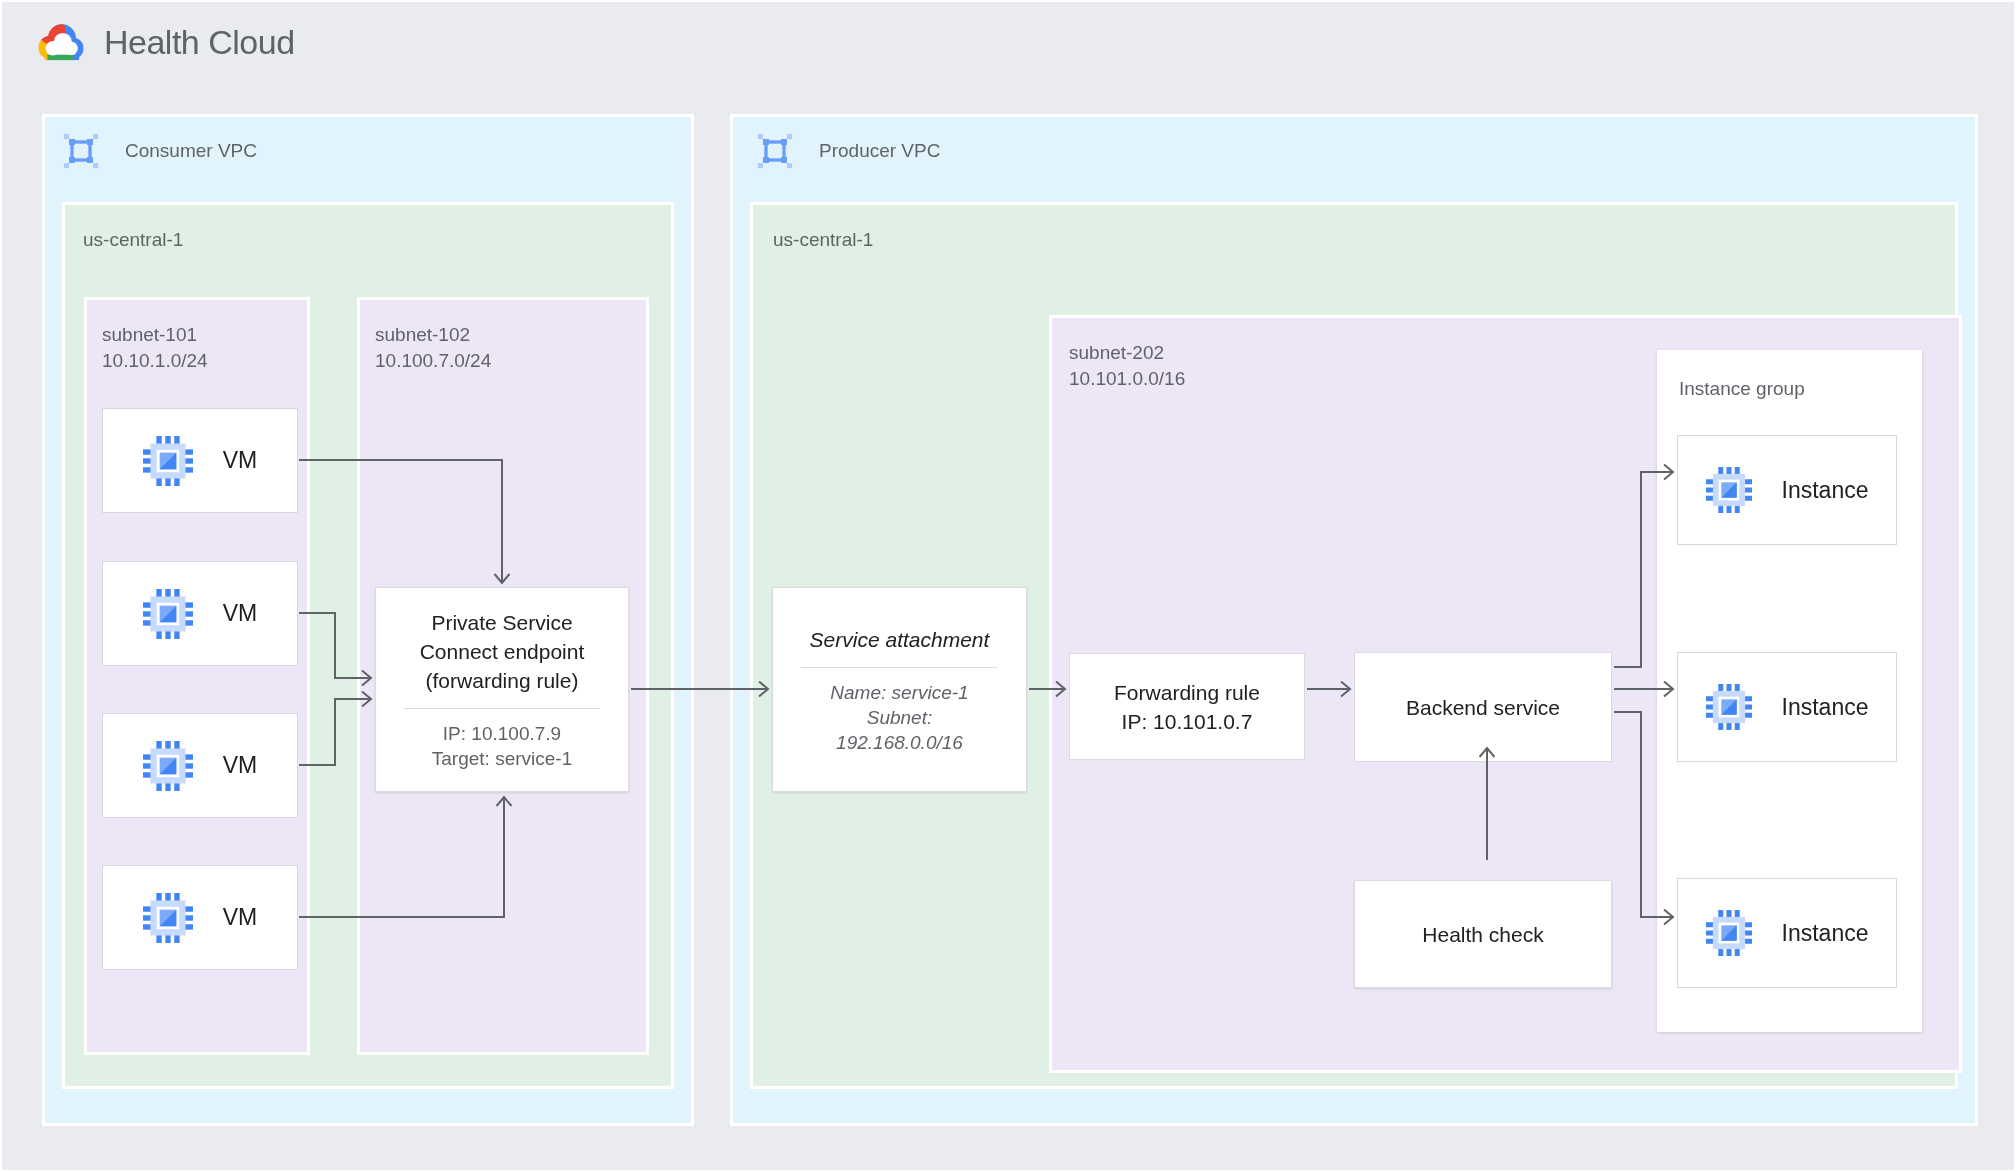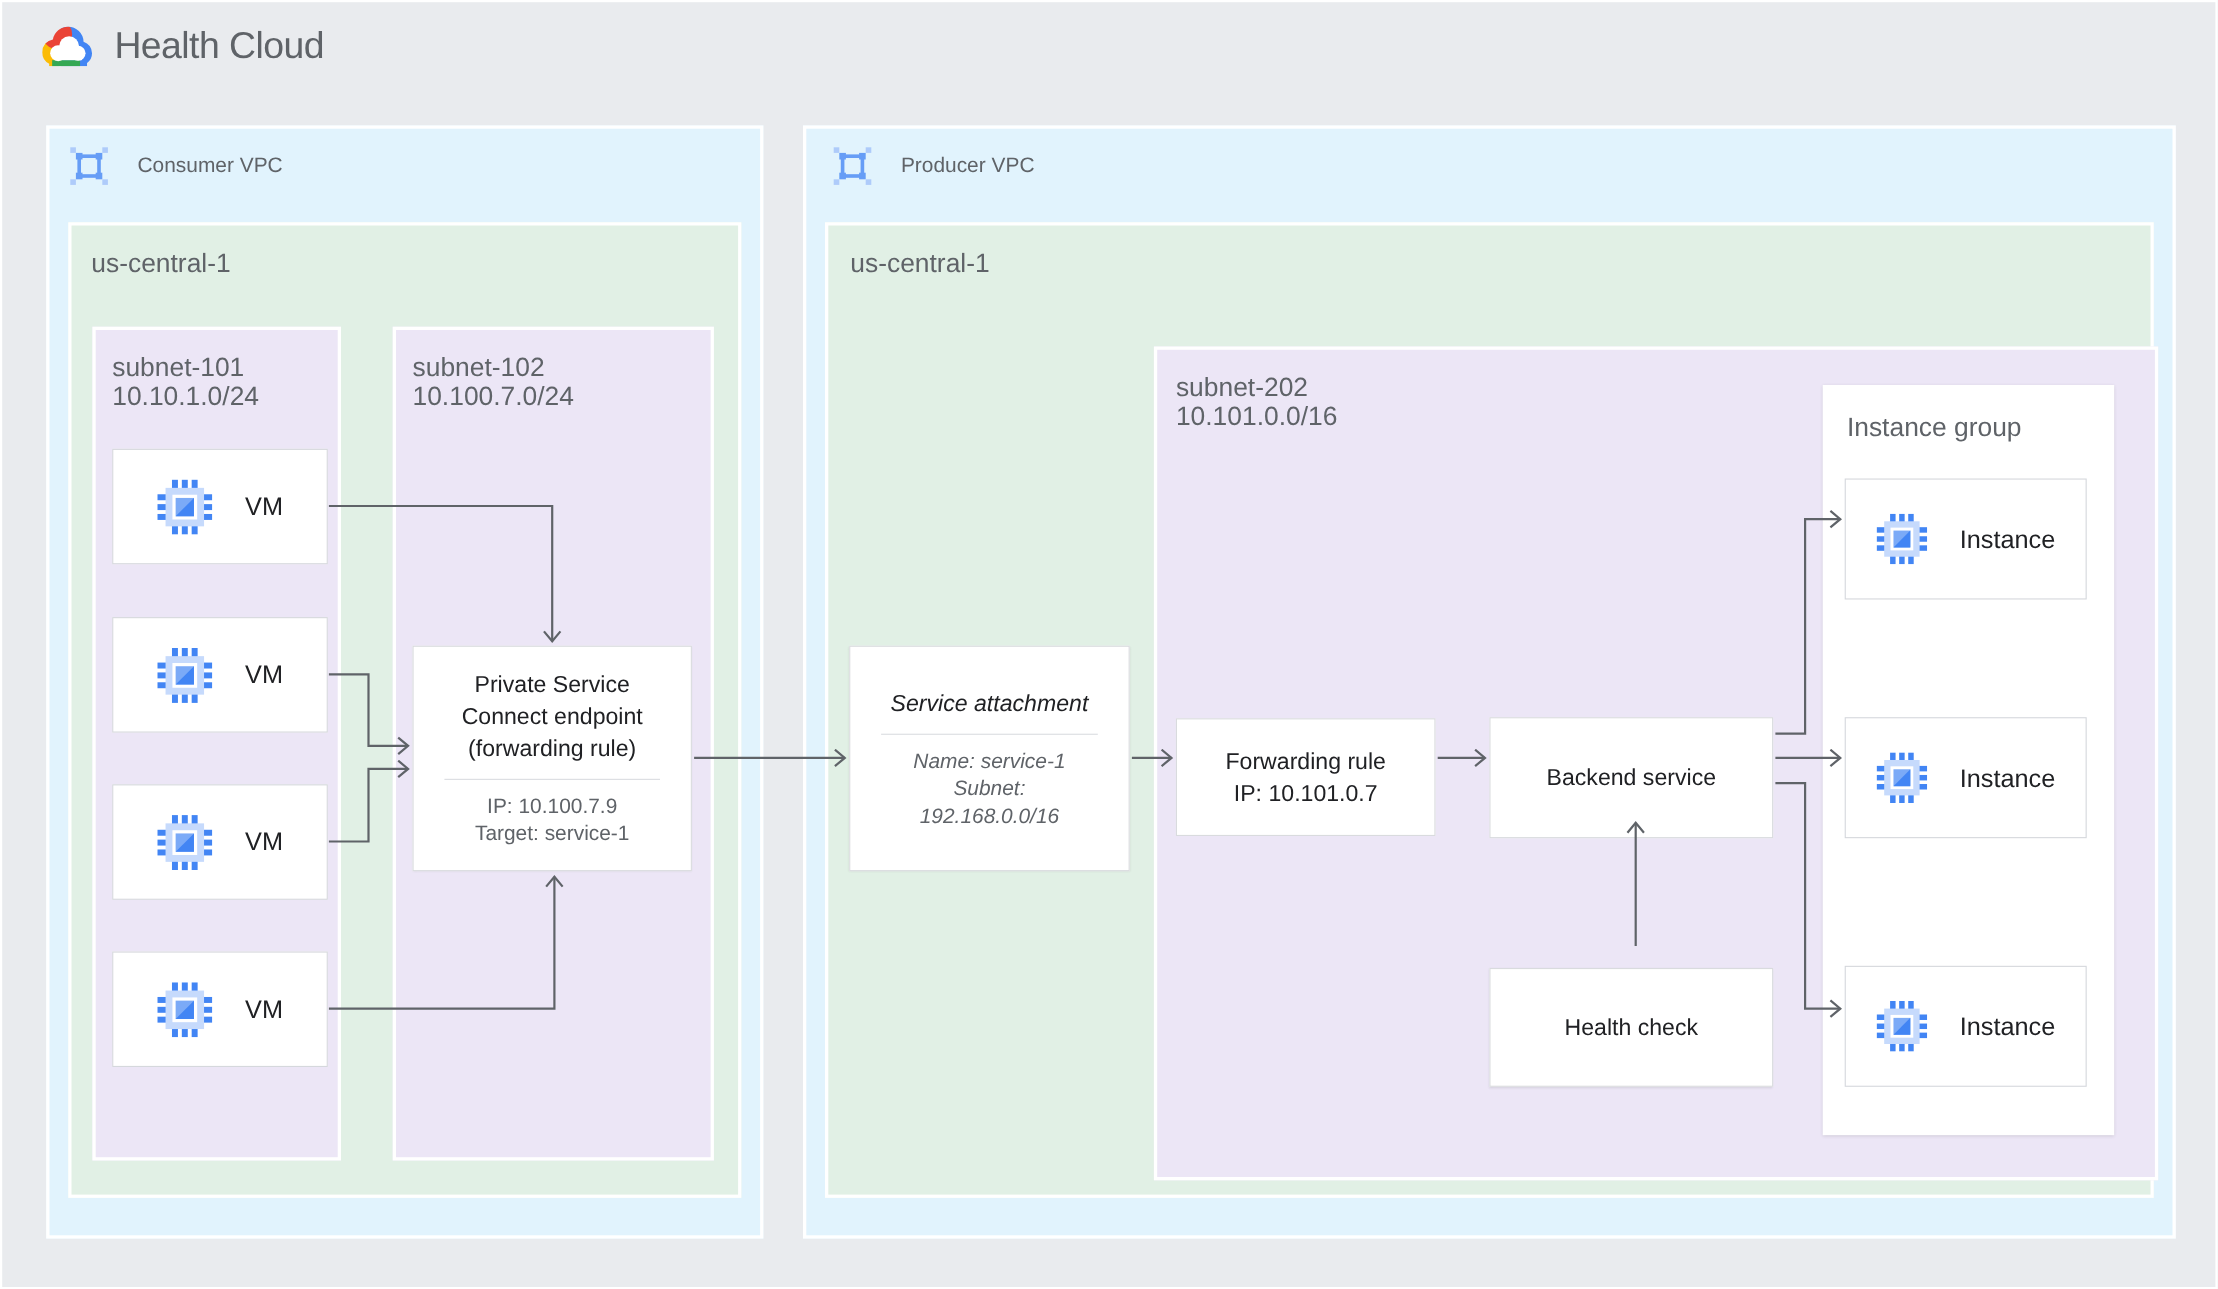--- a/index.html
+++ b/index.html
@@ -14,21 +14,21 @@
   }
   
   .logo{position:absolute;left:30px;top:16px;display:flex;align-items:center;}
   .logo svg{display:block;}
   .logo-text{font-size:34px;color:#5F6368;margin-left:14px;letter-spacing:-0.5px;}
   
   .vpc{position:absolute;background:#E1F3FD;border:3px solid #ffffff;}
   .vpc-header{position:absolute;left:18px;top:16px;display:flex;align-items:center;}
   .vpc-header .vpc-label{font-size:19px;color:#5F6368;margin-left:26px;}
   .region{position:absolute;background:#E1F0E5;border:3px solid #ffffff;}
-  .zone-label{position:absolute;font-size:24px;color:#5F6368;line-height:26px;white-space:pre;}
+  .zone-label{position:absolute;font-size:19px;color:#5F6368;line-height:26px;white-space:pre;}
   .subnet{position:absolute;background:#ECE6F6;border:3px solid #ffffff;}
   .group{position:absolute;background:#ffffff;box-shadow:0 1px 3px rgba(60,64,67,.18);}
   
   .node{
     position:absolute;background:#ffffff;border:1px solid #D9DBDE;
     box-shadow:0 1px 2px rgba(60,64,67,.14);
     display:flex;flex-direction:column;align-items:center;justify-content:center;
     text-align:center;
   }
   .node .title{font-size:21px;line-height:29px;color:#202124;}

